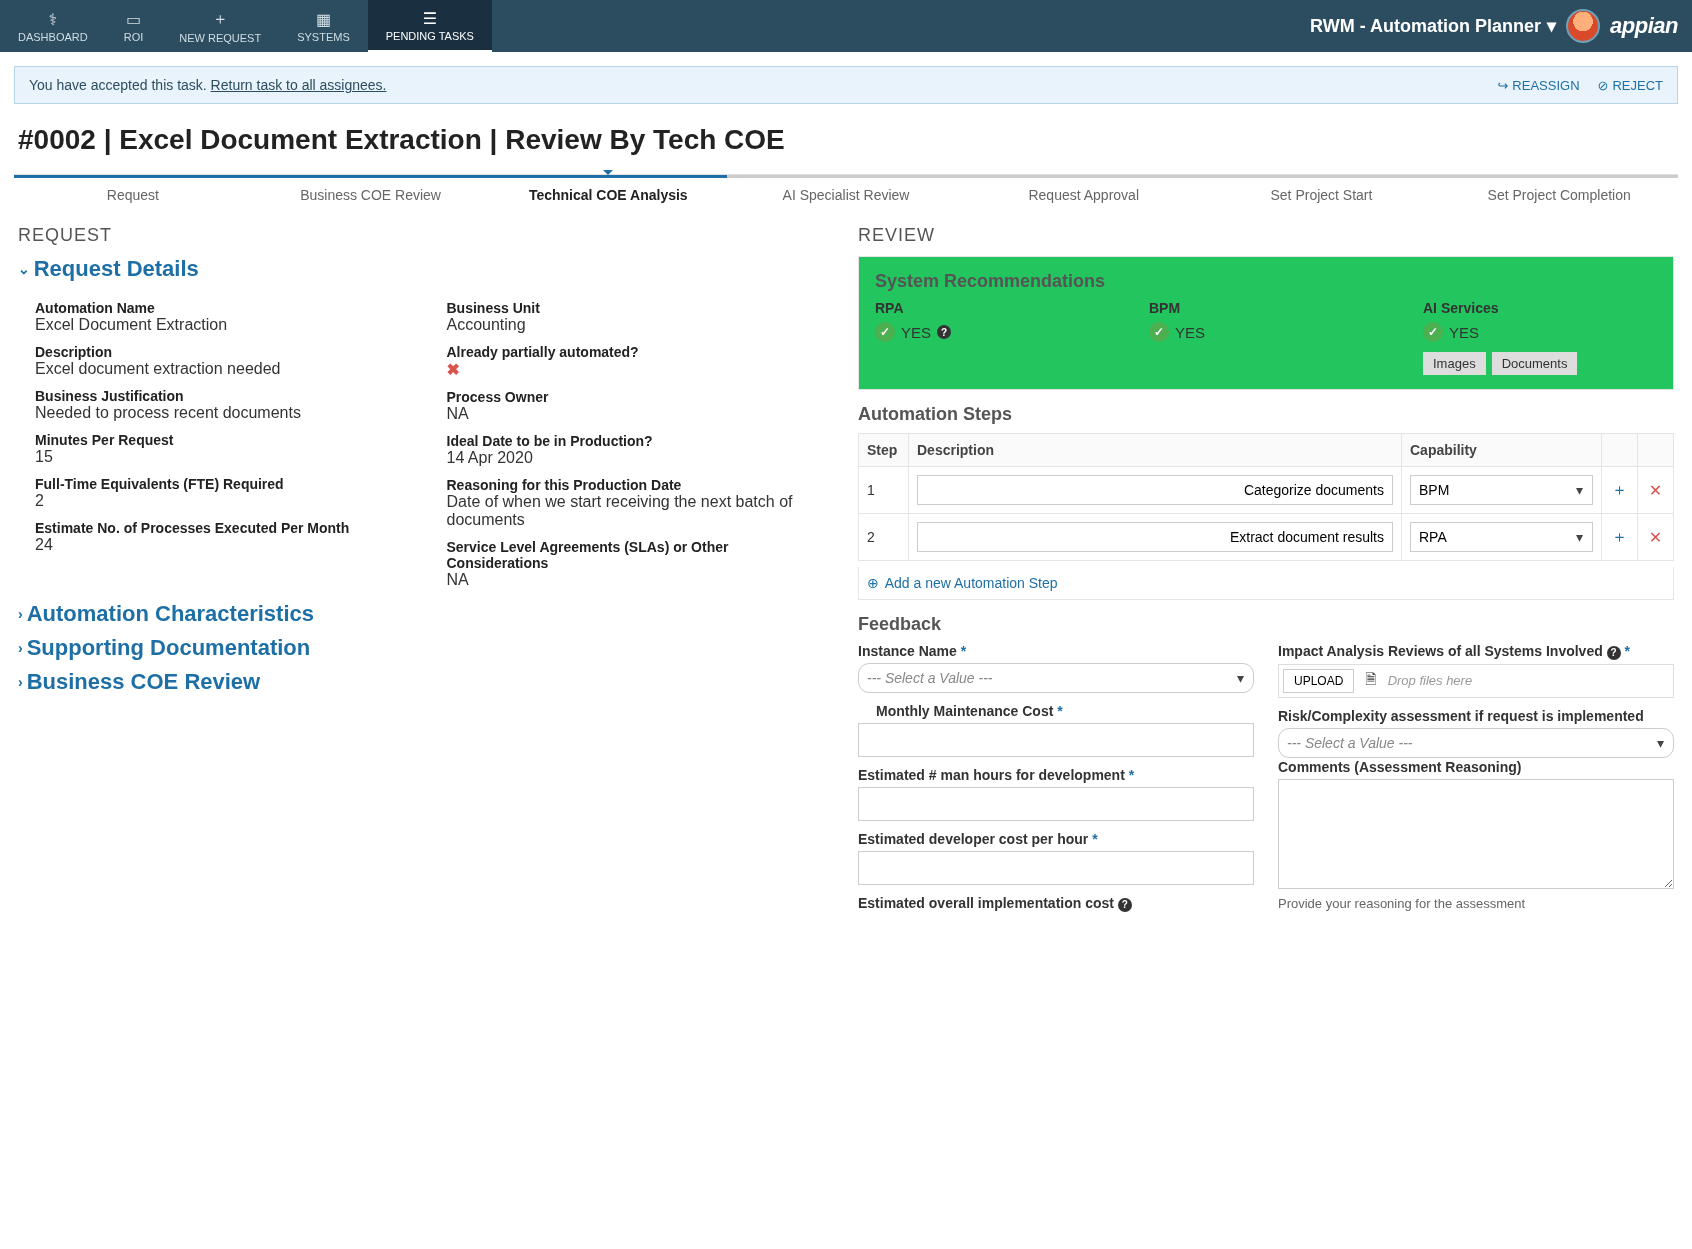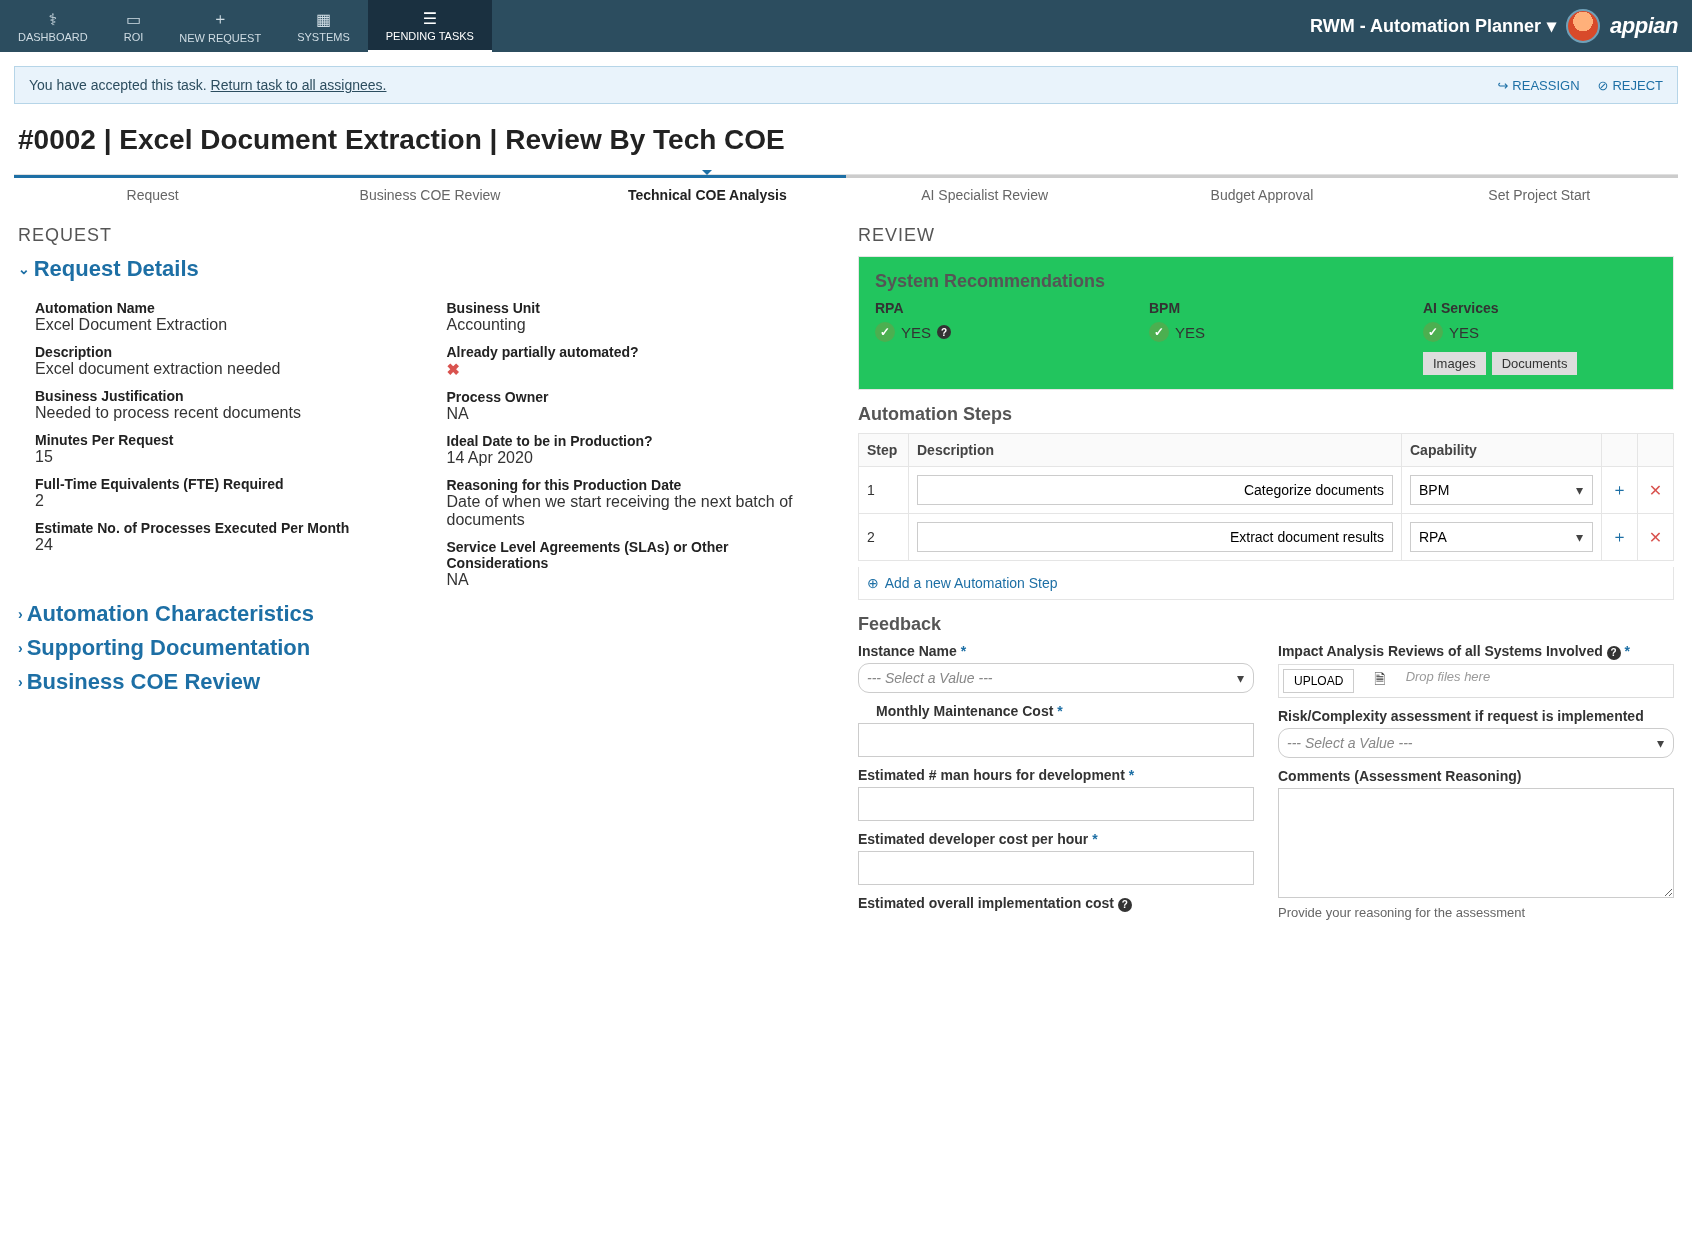--- a/index.html
+++ b/index.html
@@ -72,21 +72,21 @@
     .icon-btn { color: #1d6fa5; cursor: pointer; font-size: 16px; text-align: center; display: block; }
     .icon-btn.red { color: #d9534f; }
     .add-step { color: #1d6fa5; font-size: 14px; cursor: pointer; padding: 8px; display: flex; align-items: center; gap: 6px; border: 1px solid #e5e5e5; border-top: none; }
 
     
     .feedback-title { font-size: 18px; font-weight: 600; color: #555; margin: 14px 0 8px; }
     .feedback-grid { display: grid; grid-template-columns: 1fr 1fr; gap: 10px 24px; }
     .form-label { font-weight: 700; font-size: 14px; margin-bottom: 4px; display: block; }
     .req { color: #1d6fa5; font-weight: 700; }
     .form-input { width: 100%; border: 1px solid #ccc; padding: 8px; font-size: 14px; }
-    .upload-row { display: flex; gap: 20px; border: 1px solid #ddd; padding: 4px; }
+    .upload-row { display: flex; align-items: center; gap: 11px; border: 1px solid #ddd; padding: 4px; }
     .upload-btn { border: 1px solid #ccc; background: #fff; padding: 4px 10px; font-size: 12px; cursor: pointer; }
     .drop-text { color: #999; font-style: italic; font-size: 13px; }
     .textarea { width: 100%; border: 1px solid #ccc; padding: 8px; font-size: 14px; height: 110px; resize: both; }
     .helper { color: #666; font-size: 13px; margin-top: 4px; }
     .select-placeholder { color: #888; font-style: italic; border-radius: 11px; }
   </style>
 </head>
 <body>
 
 <div class="topnav">
@@ -141,22 +141,23 @@
 </div>
 
 <div class="page-title">#0002 | Excel Document Extraction | Review By Tech COE</div>
 <div class="hr"></div>
 
 <div class="subtabs">
   <div class="subtab progress">Request</div>
   <div class="subtab progress">Business COE Review</div>
   <div class="subtab progress active">Technical COE Analysis</div>
   <div class="subtab">AI Specialist Review</div>
-  <div class="subtab">Budget Approval</div>
+  <div class="subtab">Request Approval</div>
   <div class="subtab">Set Project Start</div>
+  <div class="subtab">Set Project Completion</div>
 </div>
 
 <div class="main">
 
   <div class="col">
     <div class="section-title">REQUEST</div>
 
     <div class="accordion-title">
       <span class="caret">⌄</span>
       <span>Request Details</span>
@@ -334,21 +335,21 @@
 
         <label class="form-label" style="margin-top:10px;">
           <span>Risk/Complexity assessment if request is implemented</span>
         </label>
         <div class="select-wrap">
           <select class="select select-placeholder">
             <option>--- Select a Value ---</option>
           </select>
         </div>
 
-        <label class="form-label" style="margin-top:10px;">
+        <label class="form-label" style="margin-top:1px;">
           <span>Comments (Assessment Reasoning)</span>
         </label>
         <textarea class="textarea" style=""></textarea>
         <div class="helper">Provide your reasoning for the assessment</div>
       </div>
     </div>
   </div>
 </div>
 
 </body></html>

